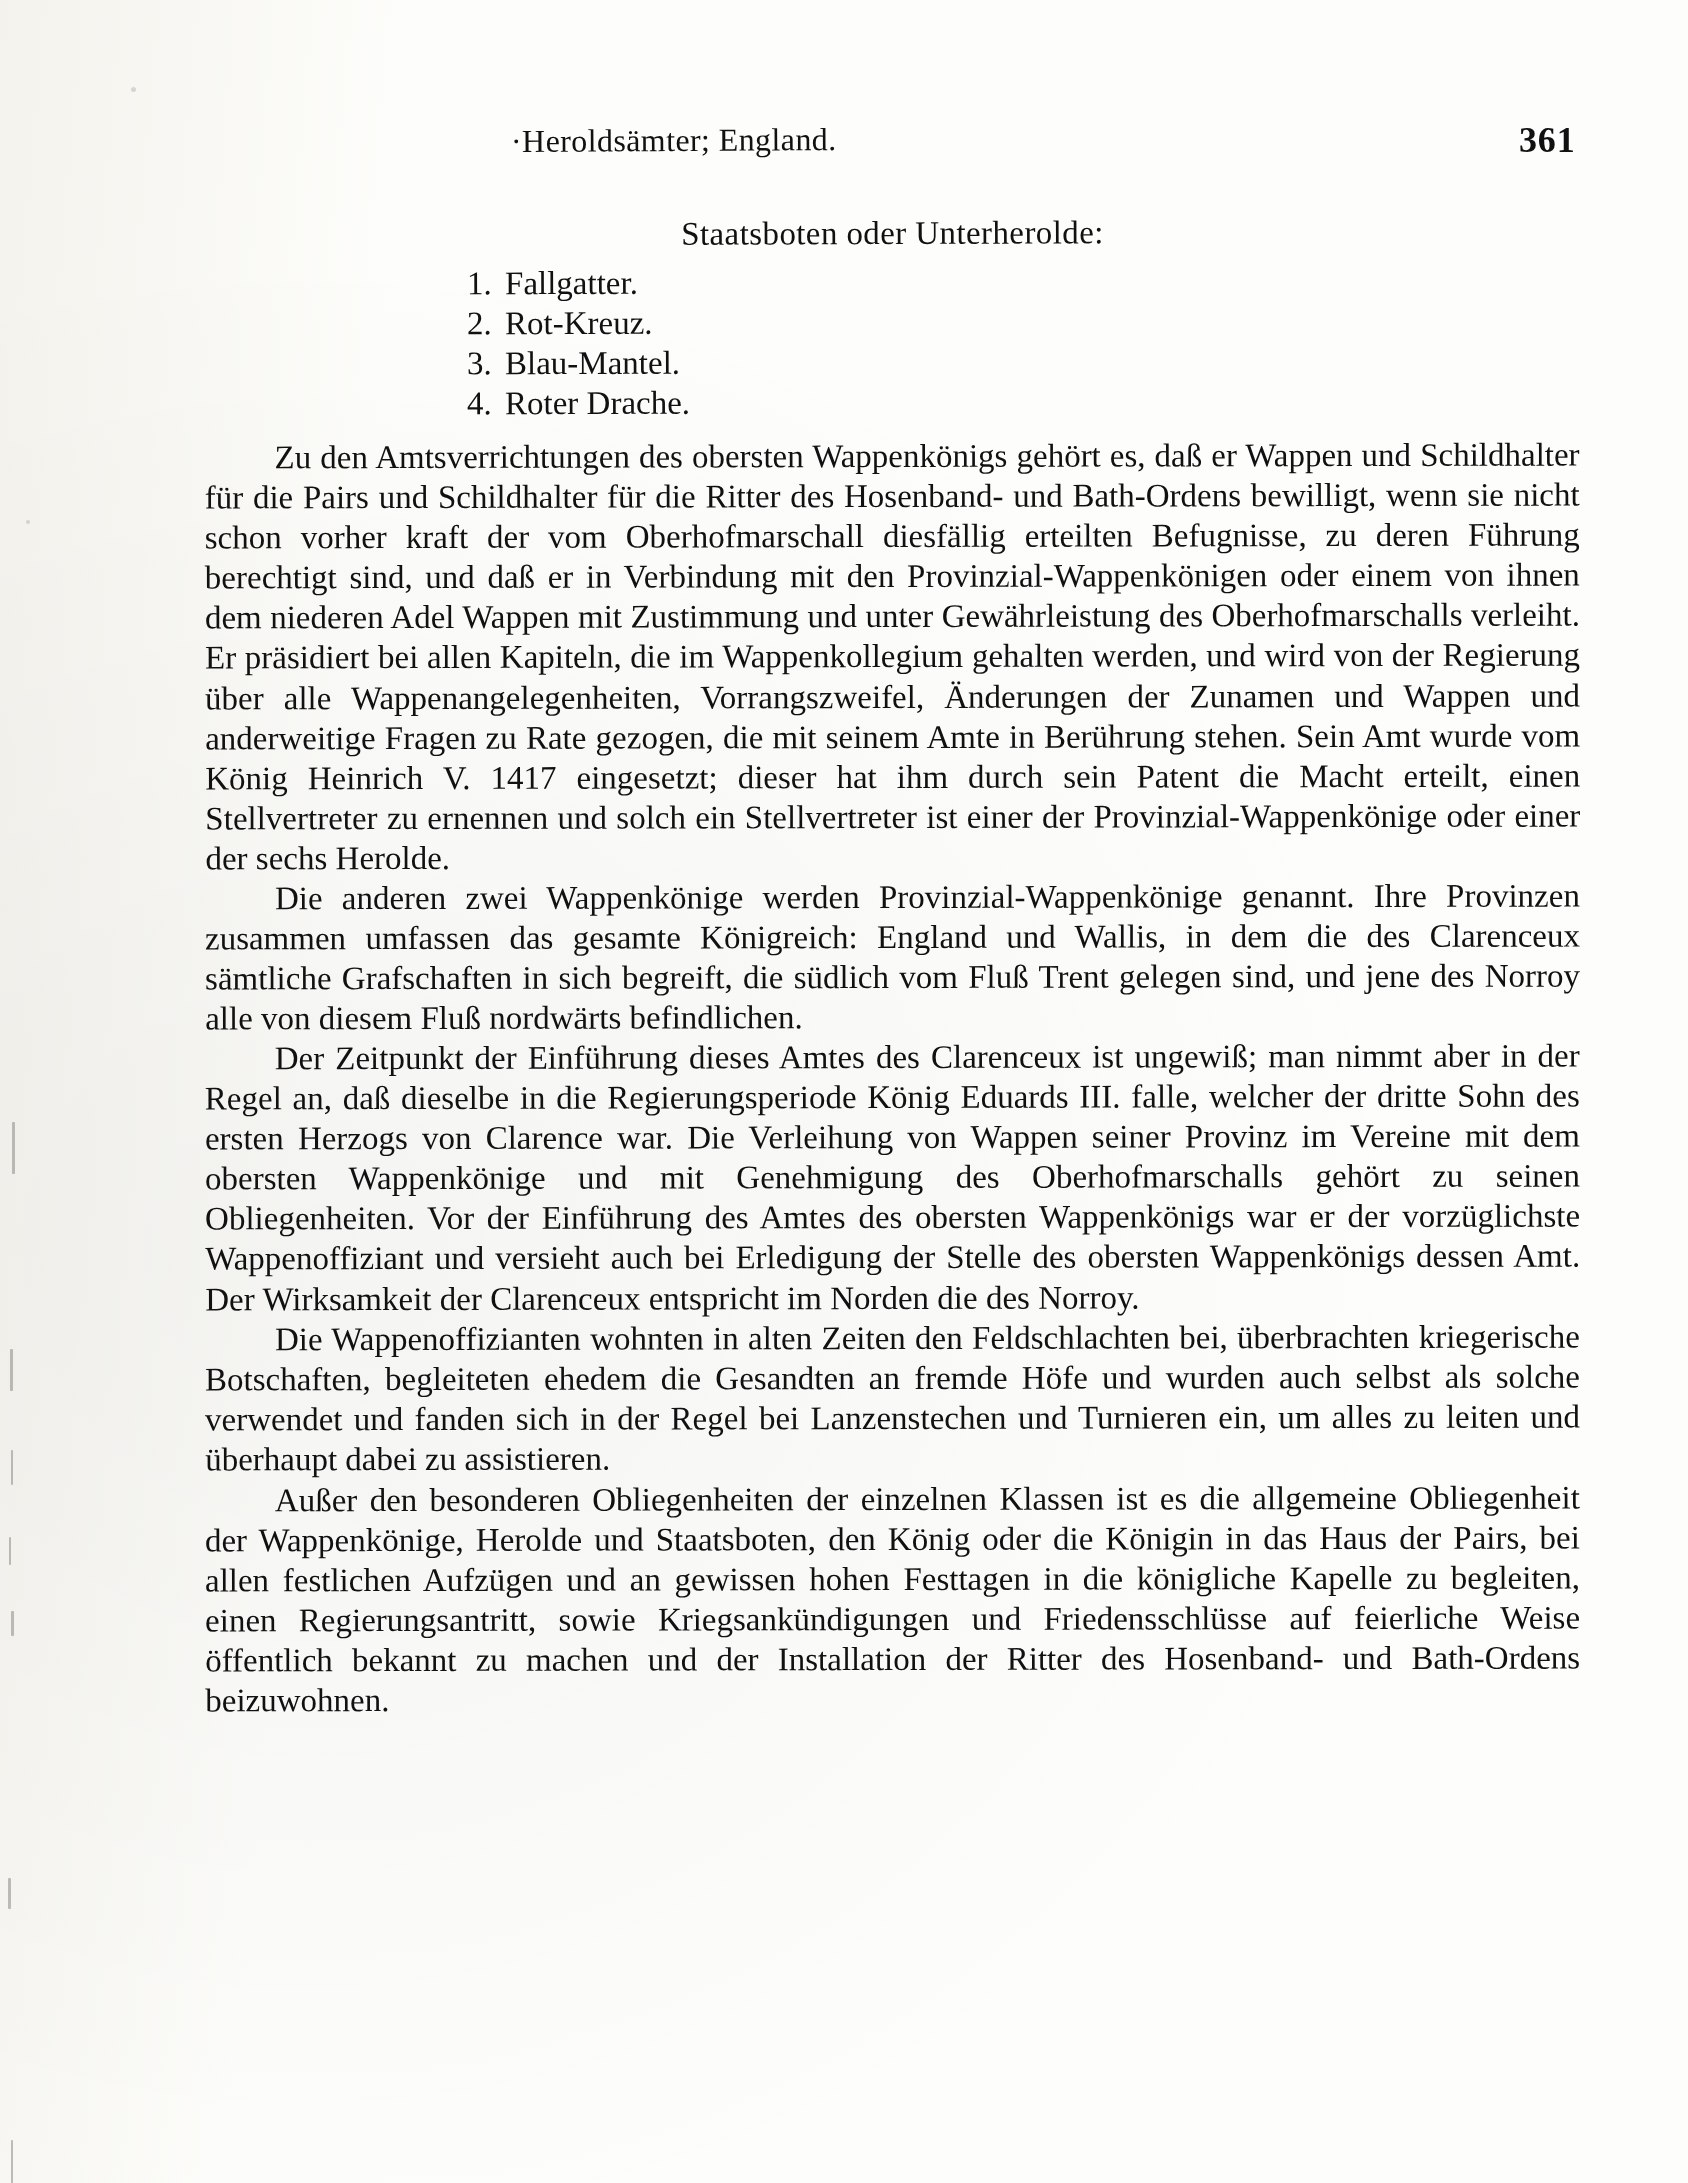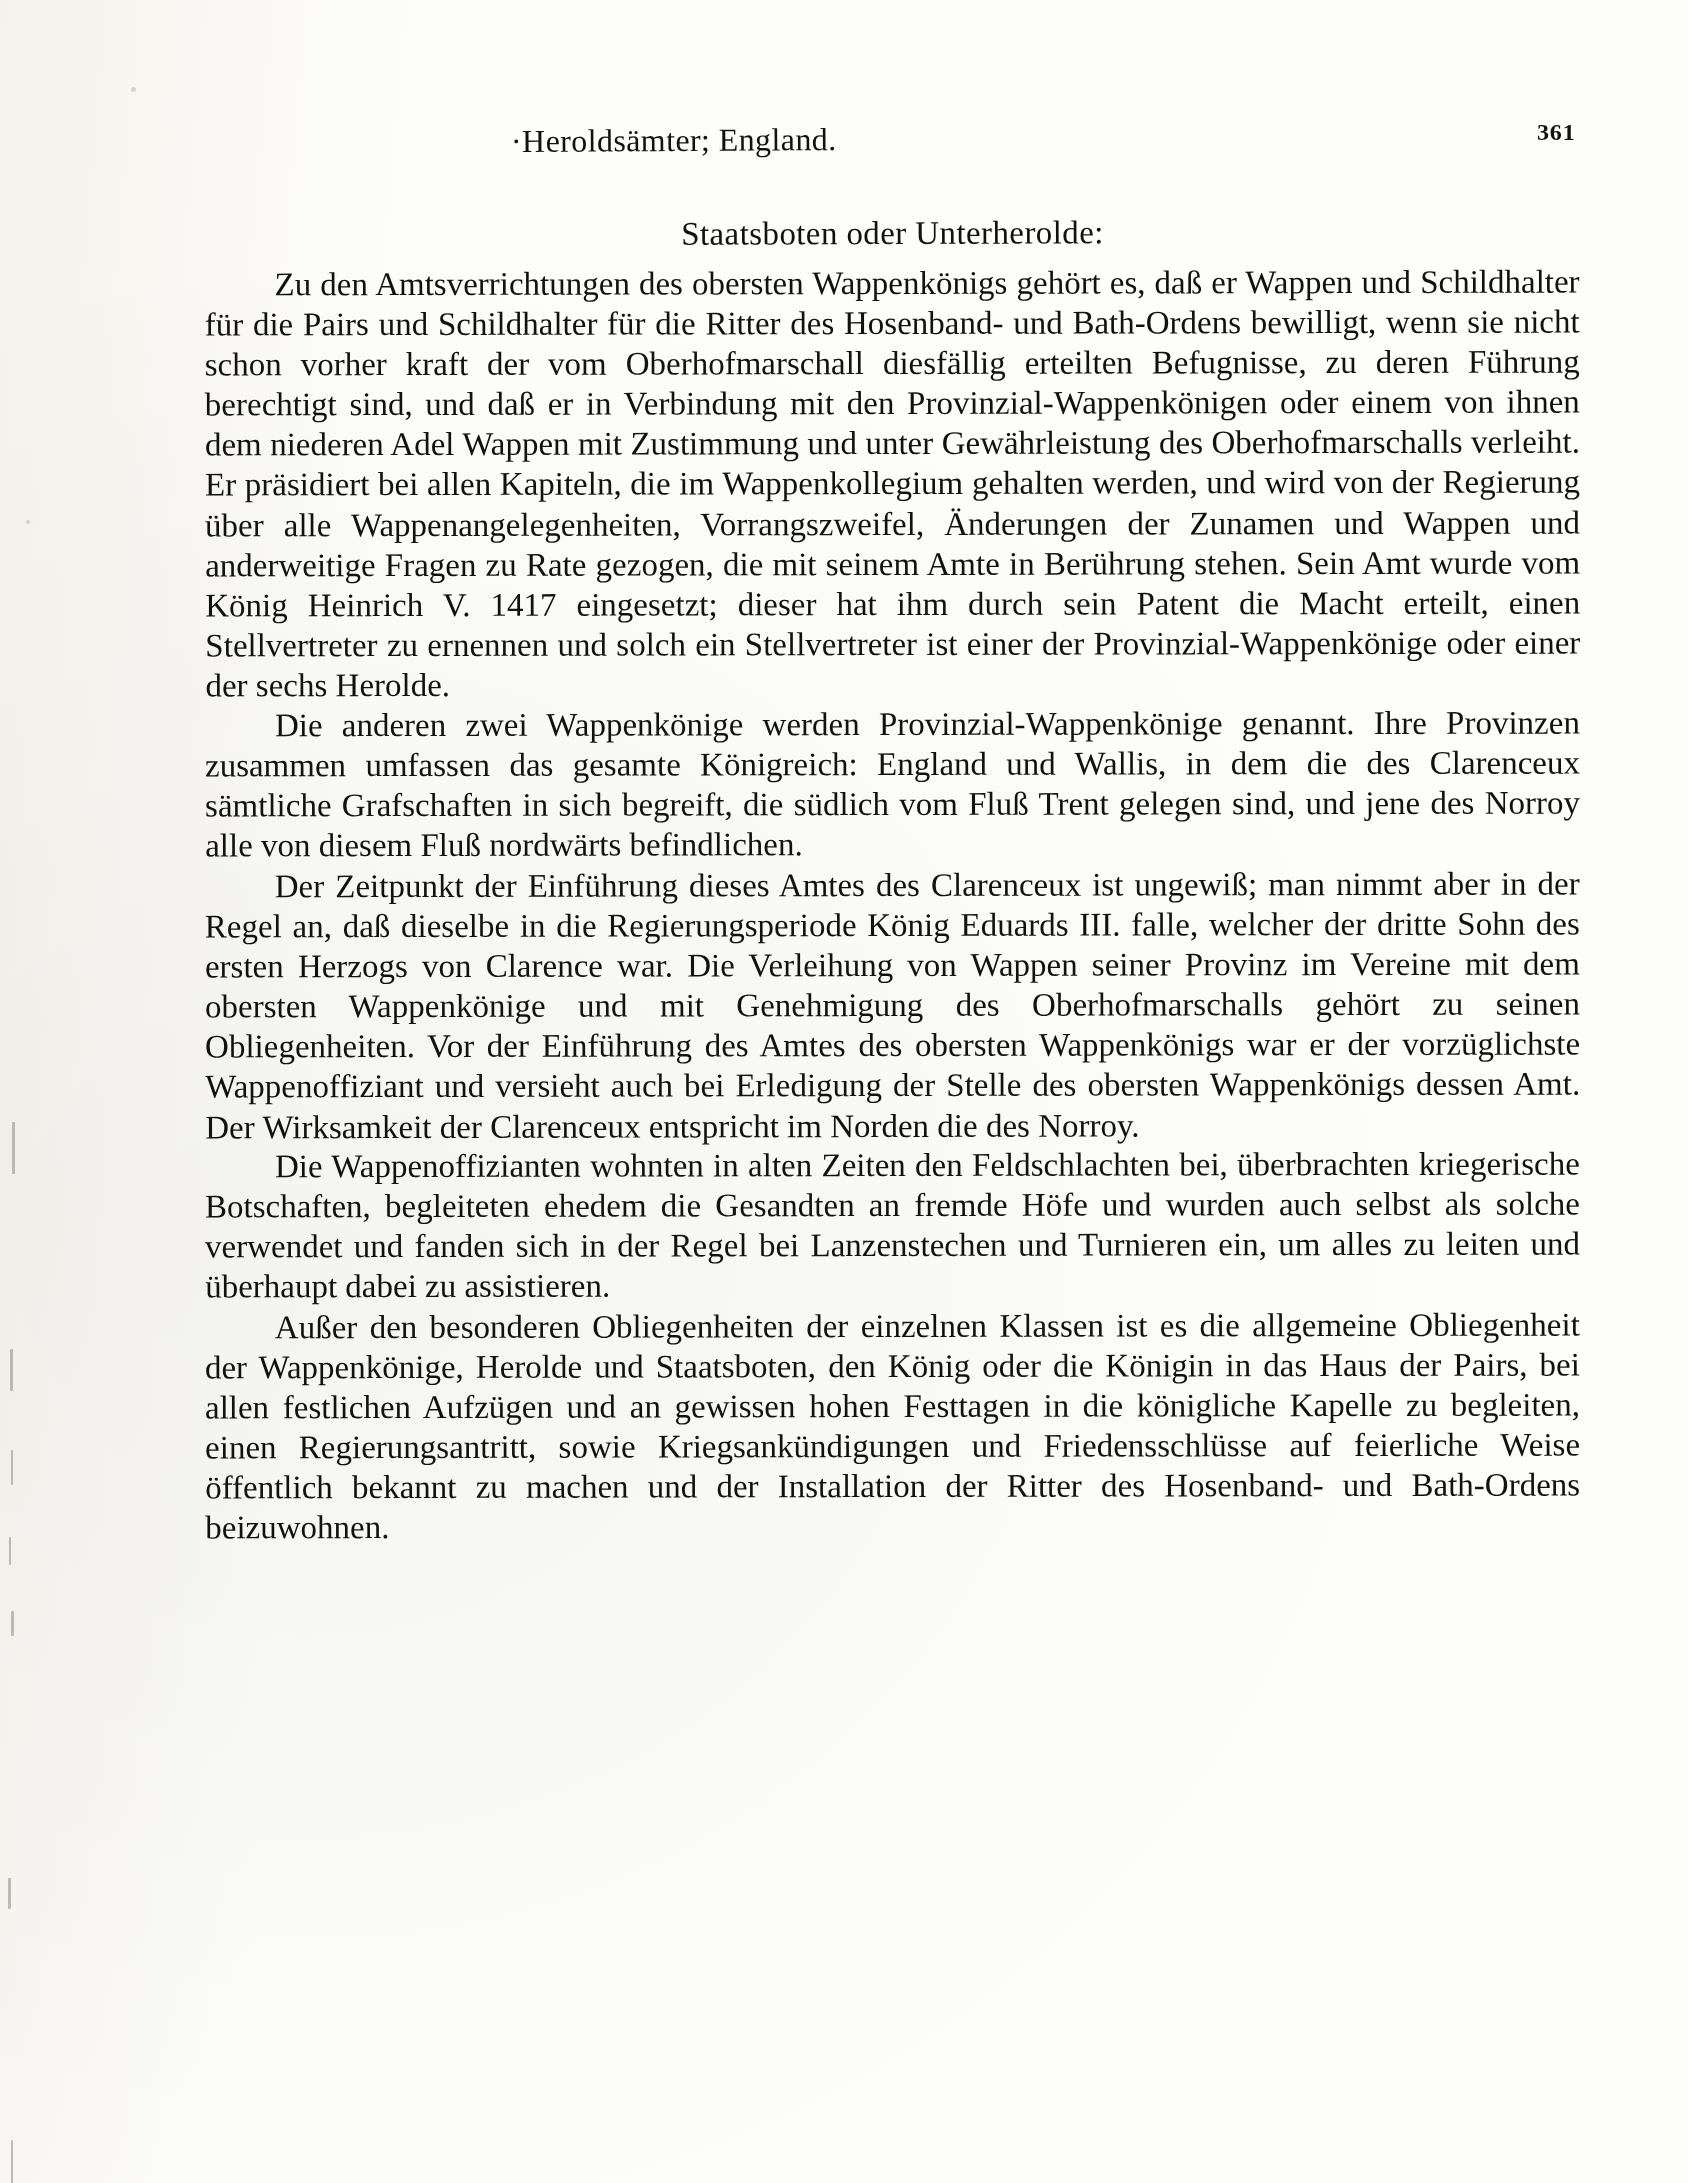--- a/index.html
+++ b/index.html
@@ -44,21 +44,21 @@
     top: 0;
     font-size: 32px;
     letter-spacing: 0.4px;
     white-space: nowrap;
     transform: rotate(-0.35deg);
   }
   .head-folio {
     position: absolute;
     right: 4.4px;
     top: -2.6px;
-    font-size: 24px;
+    font-size: 36px;
     font-weight: 700;
     letter-spacing: 0.9px;
   }
   
   .subhead {
     font-size: 33px;
     text-align: center;
     margin: 28px 0 11.4px 0;
     letter-spacing: 0.4px;
     transform: rotate(-0.2deg);
@@ -130,20 +130,26 @@
 
   <div class="text-block">
 
     <div class="running-head">
       <div class="head-title">·Heroldsämter; England.</div>
       <div class="head-folio">361</div>
     </div>
 
     <div class="subhead">Staatsboten oder Unterherolde:</div>
 
+    <ul class="num-list">
+      <li><span class="num">1.</span><span>Fallgatter.</span></li>
+      <li><span class="num">2.</span><span>Rot-Kreuz.</span></li>
+      <li><span class="num">3.</span><span>Blau-Mantel.</span></li>
+      <li><span class="num">4.</span><span>Roter Drache.</span></li>
+    </ul>
 
     <p class="para">Zu den Amtsverrichtungen des obersten Wappenkönigs gehört es, daß er Wappen und Schildhalter für die Pairs und Schildhalter für die Ritter des Hosenband- und Bath-Ordens bewilligt, wenn sie nicht schon vorher kraft der vom Oberhofmarschall diesfällig erteilten Befugnisse, zu deren Führung berechtigt sind, und daß er in Verbindung mit den Provinzial-Wappenkönigen oder einem von ihnen dem niederen Adel Wappen mit Zustimmung und unter Gewährleistung des Oberhofmarschalls verleiht. Er präsidiert bei allen Kapiteln, die im Wappenkollegium gehalten werden, und wird von der Regierung über alle Wappenangelegenheiten, Vorrangszweifel, Änderungen der Zunamen und Wappen und anderweitige Fragen zu Rate gezogen, die mit seinem Amte in Berührung stehen. Sein Amt wurde vom König Heinrich V. 1417 eingesetzt; dieser hat ihm durch sein Patent die Macht erteilt, einen Stellvertreter zu ernennen und solch ein Stellvertreter ist einer der Provinzial-Wappenkönige oder einer der sechs Herolde.</p>
     <p class="para">Die anderen zwei Wappenkönige werden Provinzial-Wappenkönige genannt. Ihre Provinzen zusammen umfassen das gesamte Königreich: England und Wallis, in dem die des Clarenceux sämtliche Grafschaften in sich begreift, die südlich vom Fluß Trent gelegen sind, und jene des Norroy alle von diesem Fluß nordwärts befindlichen.</p>
     <p class="para">Der Zeitpunkt der Einführung dieses Amtes des Clarenceux ist ungewiß; man nimmt aber in der Regel an, daß dieselbe in die Regierungsperiode König Eduards III. falle, welcher der dritte Sohn des ersten Herzogs von Clarence war. Die Verleihung von Wappen seiner Provinz im Vereine mit dem obersten Wappenkönige und mit Genehmigung des Oberhofmarschalls gehört zu seinen Obliegenheiten. Vor der Einführung des Amtes des obersten Wappenkönigs war er der vorzüglichste Wappenoffiziant und versieht auch bei Erledigung der Stelle des obersten Wappenkönigs dessen Amt. Der Wirksamkeit der Clarenceux entspricht im Norden die des Norroy.</p>
     <p class="para">Die Wappenoffizianten wohnten in alten Zeiten den Feldschlachten bei, überbrachten kriegerische Botschaften, begleiteten ehedem die Gesandten an fremde Höfe und wurden auch selbst als solche verwendet und fanden sich in der Regel bei Lanzenstechen und Turnieren ein, um alles zu leiten und überhaupt dabei zu assistieren.</p>
     <p class="para last">Außer den besonderen Obliegenheiten der einzelnen Klassen ist es die allgemeine Obliegenheit der Wappenkönige, Herolde und Staatsboten, den König oder die Königin in das Haus der Pairs, bei allen festlichen Aufzügen und an gewissen hohen Festtagen in die königliche Kapelle zu begleiten, einen Regierungsantritt, sowie Kriegsankündigungen und Friedensschlüsse auf feierliche Weise öffentlich bekannt zu machen und der Installation der Ritter des Hosenband- und Bath-Ordens beizuwohnen.</p>
 
   </div>
 </div>
 

